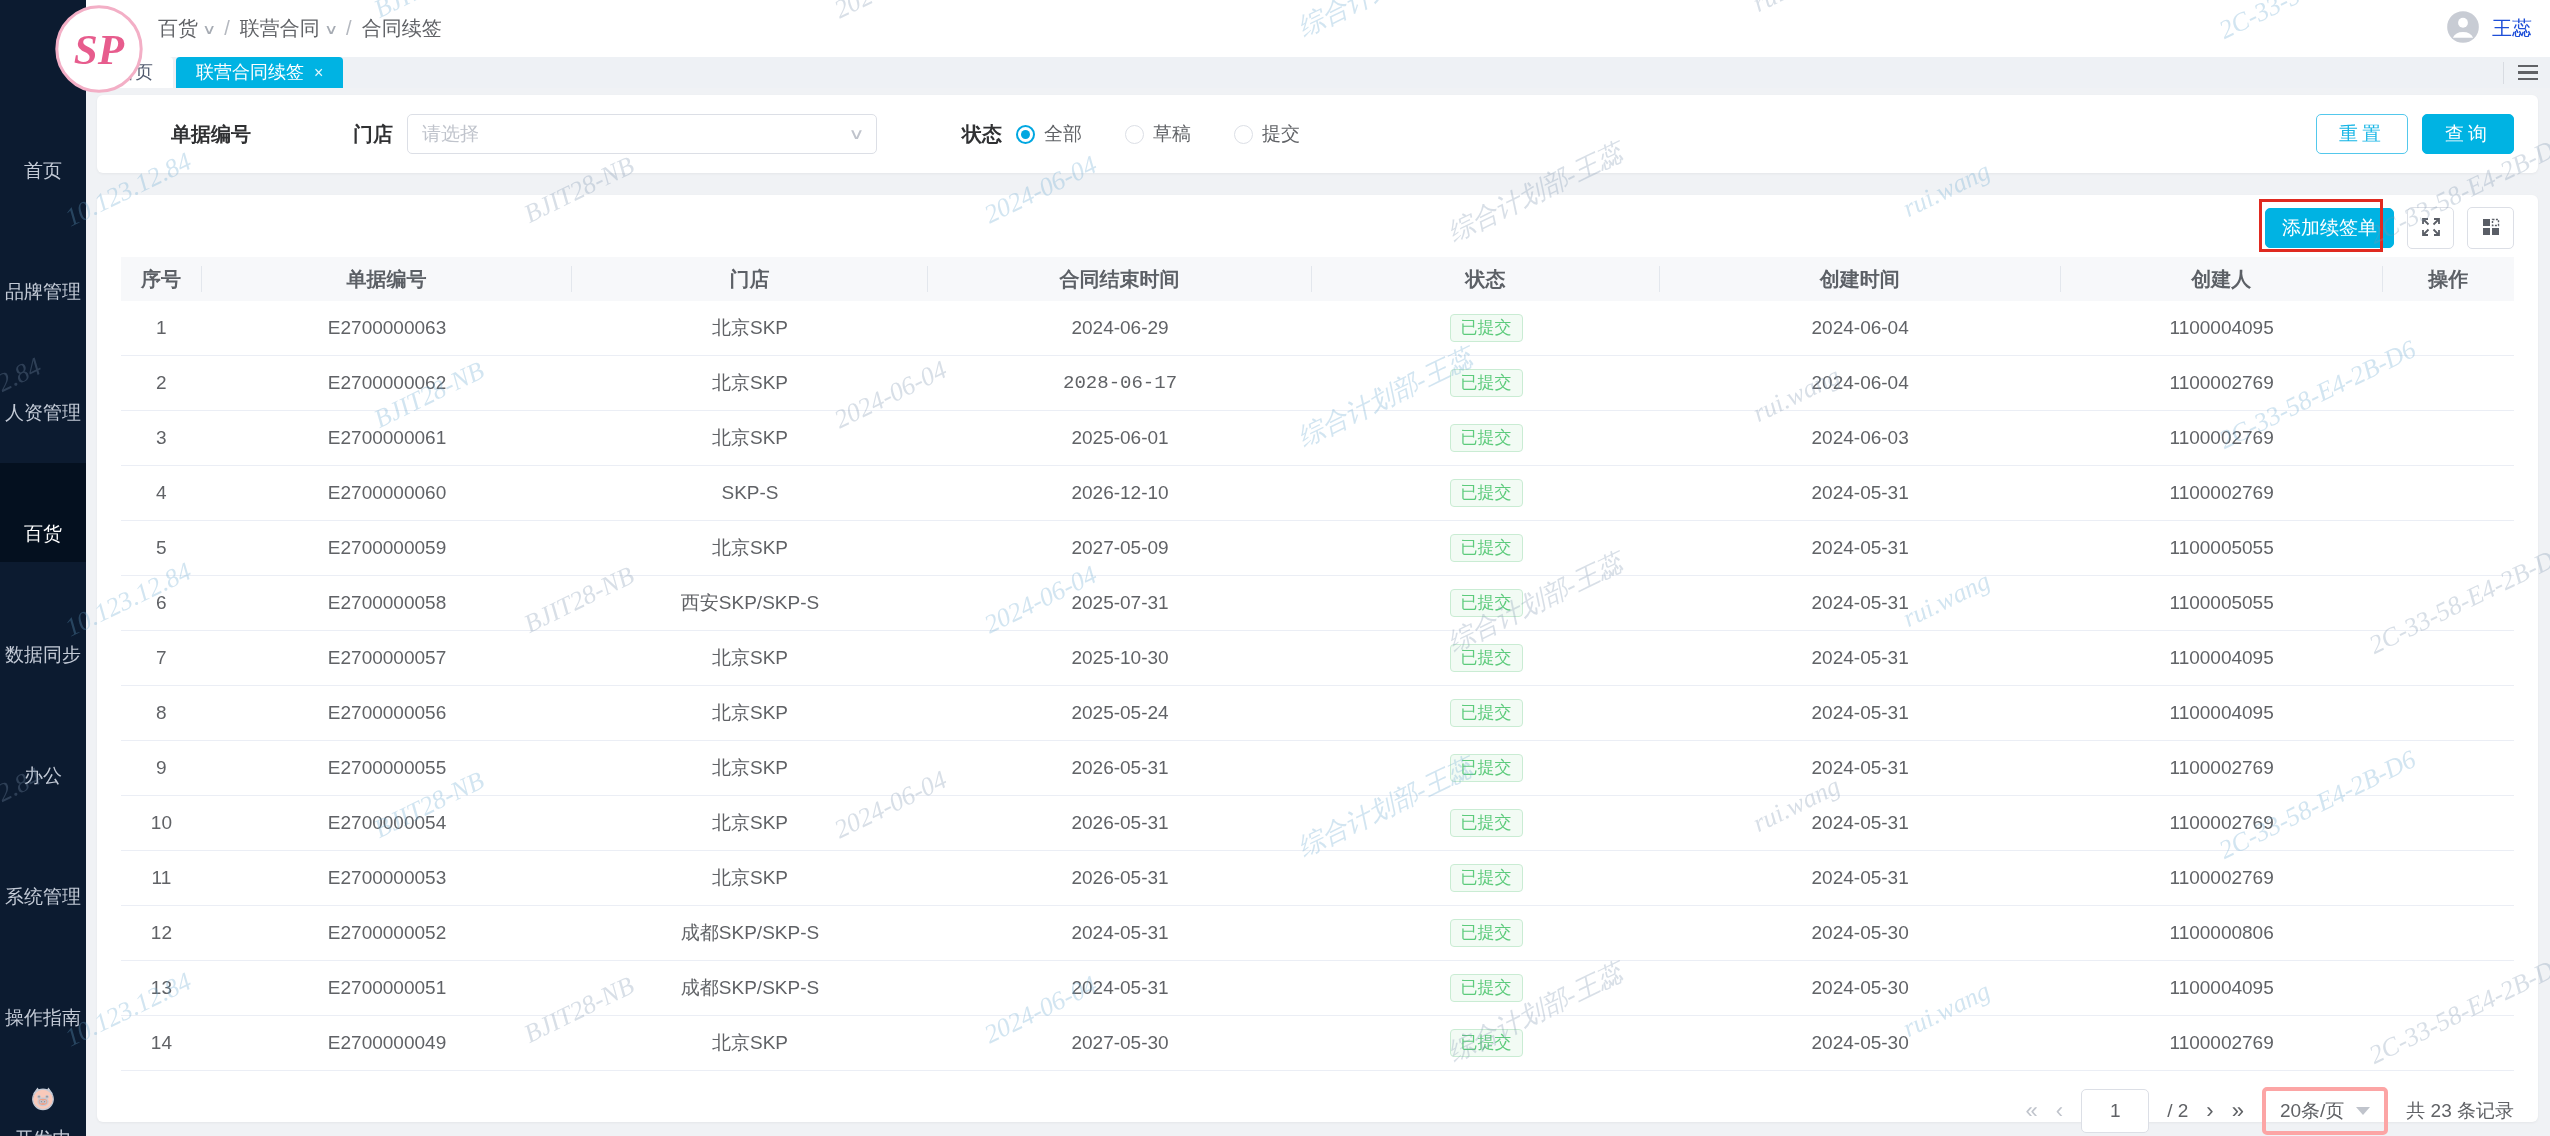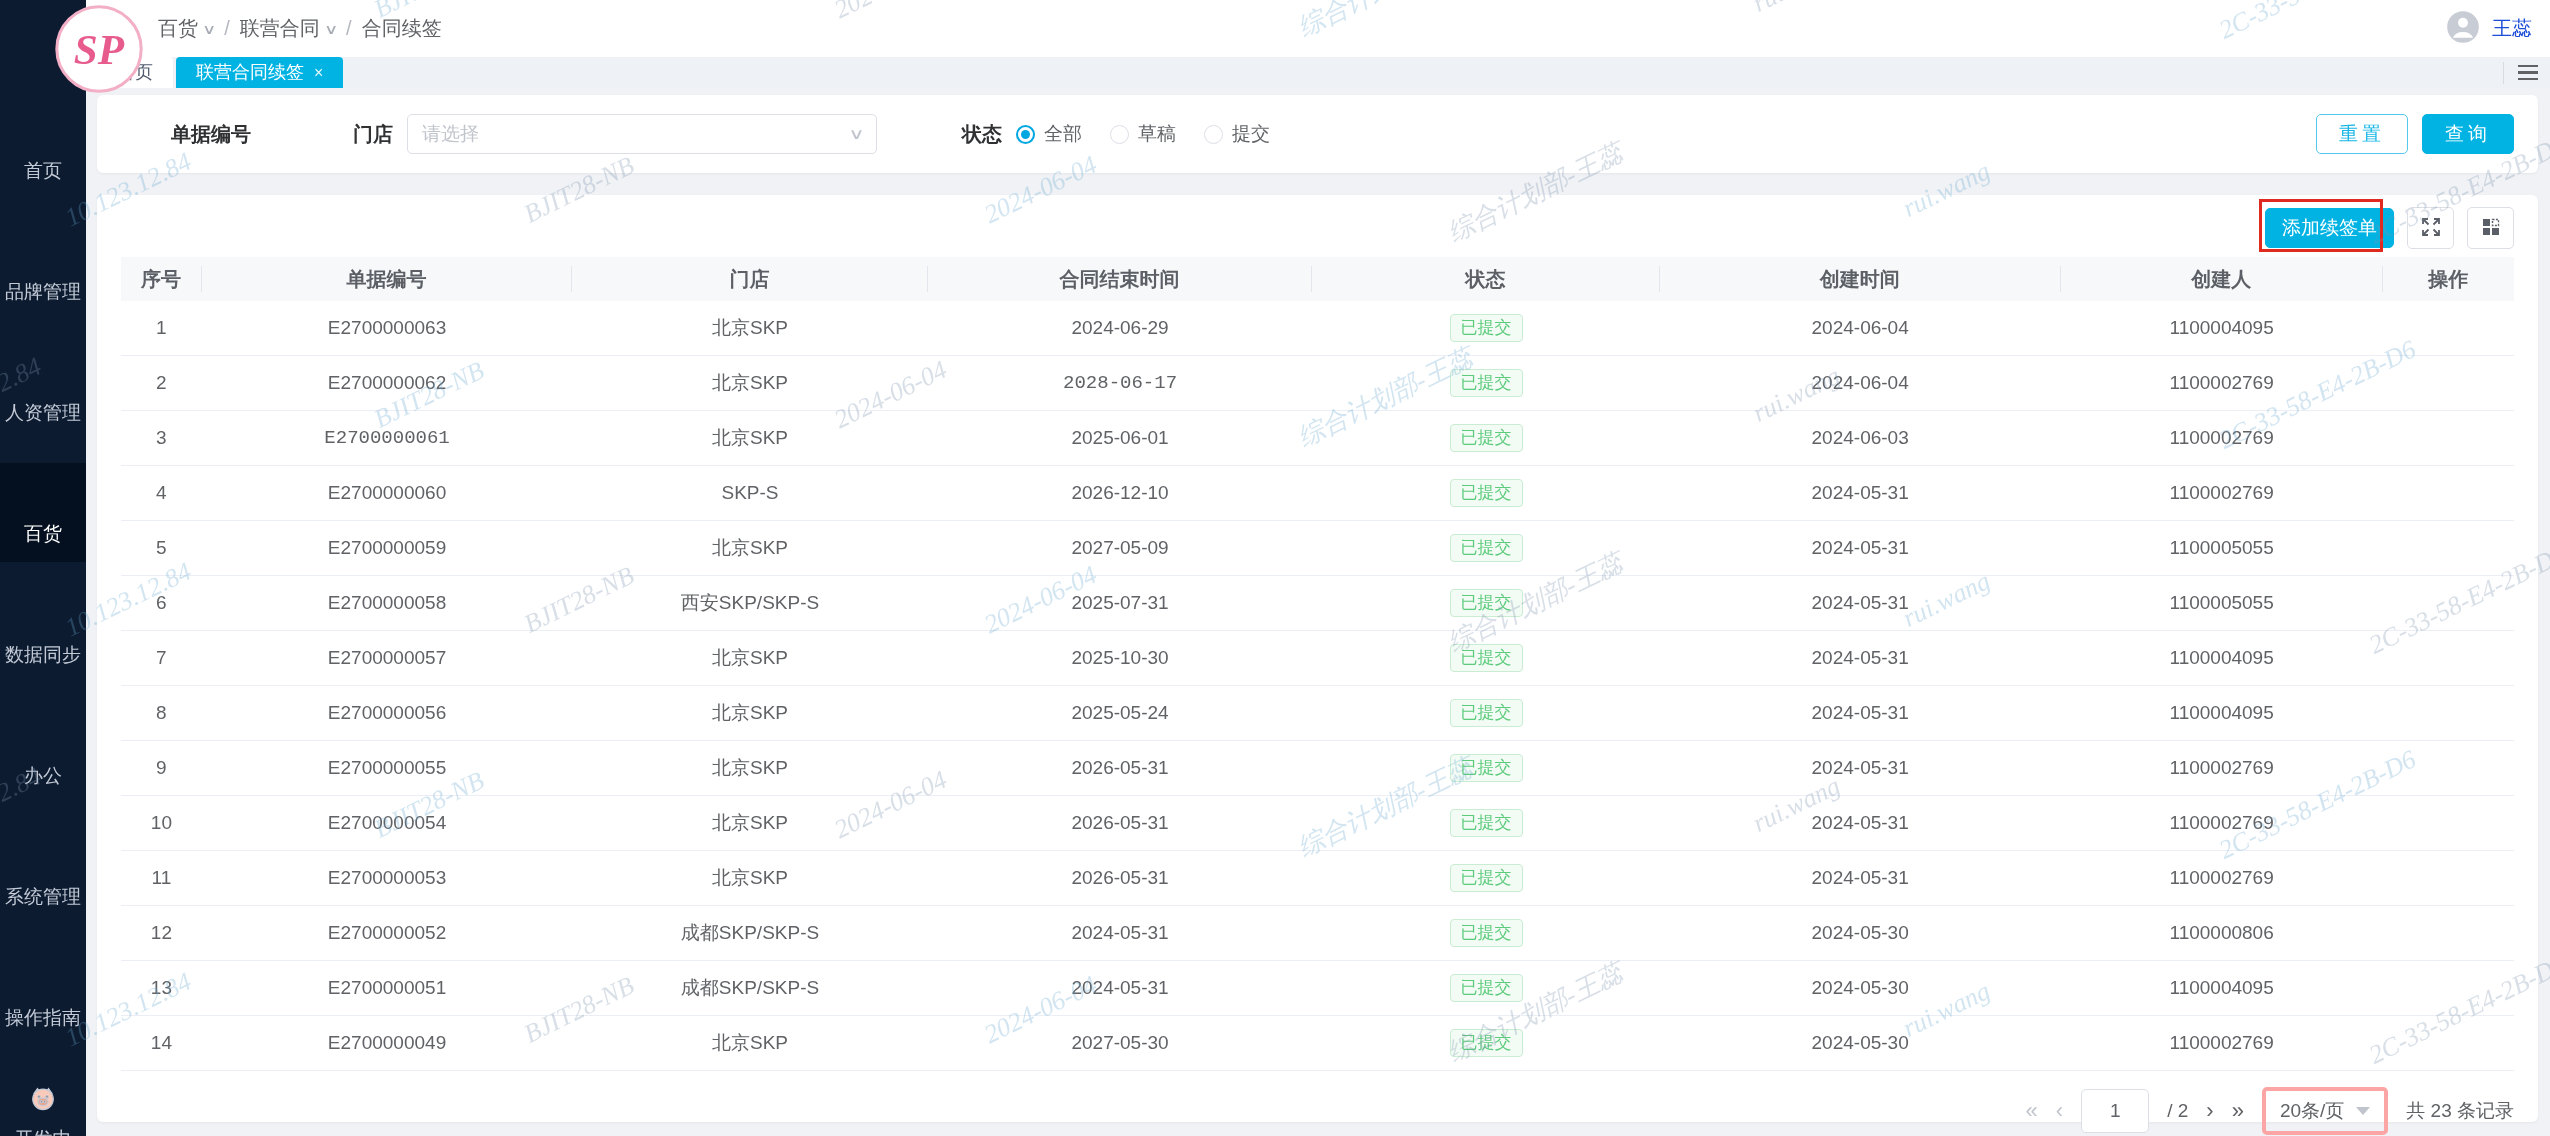--- a/index.html
+++ b/index.html
@@ -42,21 +42,21 @@
   .filter-row{display:flex;align-items:center;height:100%;padding:0 24px;position:relative;}
   .f-label{font-size:20px;font-weight:600;color:#303133;margin-right:14px;white-space:nowrap;}
   .f-item1{margin-left:50px;display:flex;align-items:center;}
   .f-item2{margin-left:88px;display:flex;align-items:center;}
   .f-item3{margin-left:85px;display:flex;align-items:center;}
   .f-input{width:480px;height:40px;border:1px solid #dcdfe6;border-radius:5px;padding:0 14px;font-size:19px;color:#606266;outline:none;box-sizing:border-box;font-family:inherit;}
   .f-input::placeholder{color:#c0c4cc;}
   .f-select{width:470px;height:40px;border:1px solid #dcdfe6;border-radius:5px;display:flex;align-items:center;justify-content:space-between;padding:0 14px;cursor:pointer;box-sizing:border-box;gap:9px;}
   .f-select .ph{font-size:19px;color:#c0c4cc;}
   .sel-caret{color:#c0c4cc;font-size:15px;transform:scaleX(1.5);}
-  .radio-group{display:flex;align-items:center;gap:28px;}
+  .radio-group{display:flex;align-items:center;gap:43px;}
   .radio{display:flex;align-items:center;gap:9px;cursor:pointer;font-size:19px;color:#606266;}
   .dot{width:19px;height:19px;border-radius:50%;border:1px solid #dcdfe6;background:#fff;display:flex;align-items:center;justify-content:center;box-sizing:border-box;}
   .radio.checked .dot{border:2px solid #00a7e1;}
   .radio.checked .inner{width:9px;height:9px;border-radius:50%;background:#00a7e1;}
   .f-buttons{position:absolute;right:24px;display:flex;gap:14px;}
   .btn{height:40px;border-radius:5px;font-size:19px;padding:0 22px;cursor:pointer;font-family:inherit;}
   .btn.ghost{background:#fff;border:1px solid #54c8ec;color:#17b6e6;letter-spacing:4px;}
   .btn.primary{background:#00b3e3;border:1px solid #00b3e3;color:#fff;letter-spacing:4px;}
 
   .table-card{position:absolute;left:97px;top:195px;width:2441px;height:927px;background:#fff;border-radius:6px;box-shadow:0 1px 3px rgba(0,0,0,.05);}
@@ -336,21 +336,21 @@
             <div class="td" style="width: 14.5148%;"><span class="badge">已提交</span></div>
             <div class="td" style="width: 16.7511%;">2024-06-04</div>
             <div class="td" style="width: 13.4599%;">1100002769</div>
             <div class="td" style="width: 5.48523%;"><button class="edit-btn"><span><svg viewBox="0 0 24 24" fill="none" stroke-width="1.7" stroke-linecap="round" stroke-linejoin="round" style="stroke:inherit">
                     <path d="M20 12.5 V19 a1.8 1.8 0 0 1 -1.8 1.8 H5.3 A1.8 1.8 0 0 1 3.5 19 V5.8 A1.8 1.8 0 0 1 5.3 4 H12"></path>
                     <path d="M10.5 13.5 L19.3 4.7 l2 2 L12.5 15.5 h-2 Z"></path>
                   </svg></span></button></div>
           </div>
           <div class="tr">
             <div class="td" style="width: 3.37553%;">3</div>
-            <div class="td" style="width: 15.4852%; font-family: Liberation Mono, monospace;">E2700000061</div>
+            <div class="td" style="width: 15.4852%;">E2700000061</div>
             <div class="td" style="width: 14.8523%;">北京SKP</div>
             <div class="td" style="width: 16.0759%;">2025-06-01</div>
             <div class="td" style="width: 14.5148%;"><span class="badge">已提交</span></div>
             <div class="td" style="width: 16.7511%;">2024-06-03</div>
             <div class="td" style="width: 13.4599%;">1100002769</div>
             <div class="td" style="width: 5.48523%;"><button class="edit-btn"><span><svg viewBox="0 0 24 24" fill="none" stroke-width="1.7" stroke-linecap="round" stroke-linejoin="round" style="stroke:inherit">
                     <path d="M20 12.5 V19 a1.8 1.8 0 0 1 -1.8 1.8 H5.3 A1.8 1.8 0 0 1 3.5 19 V5.8 A1.8 1.8 0 0 1 5.3 4 H12"></path>
                     <path d="M10.5 13.5 L19.3 4.7 l2 2 L12.5 15.5 h-2 Z"></path>
                   </svg></span></button></div>
           </div>

